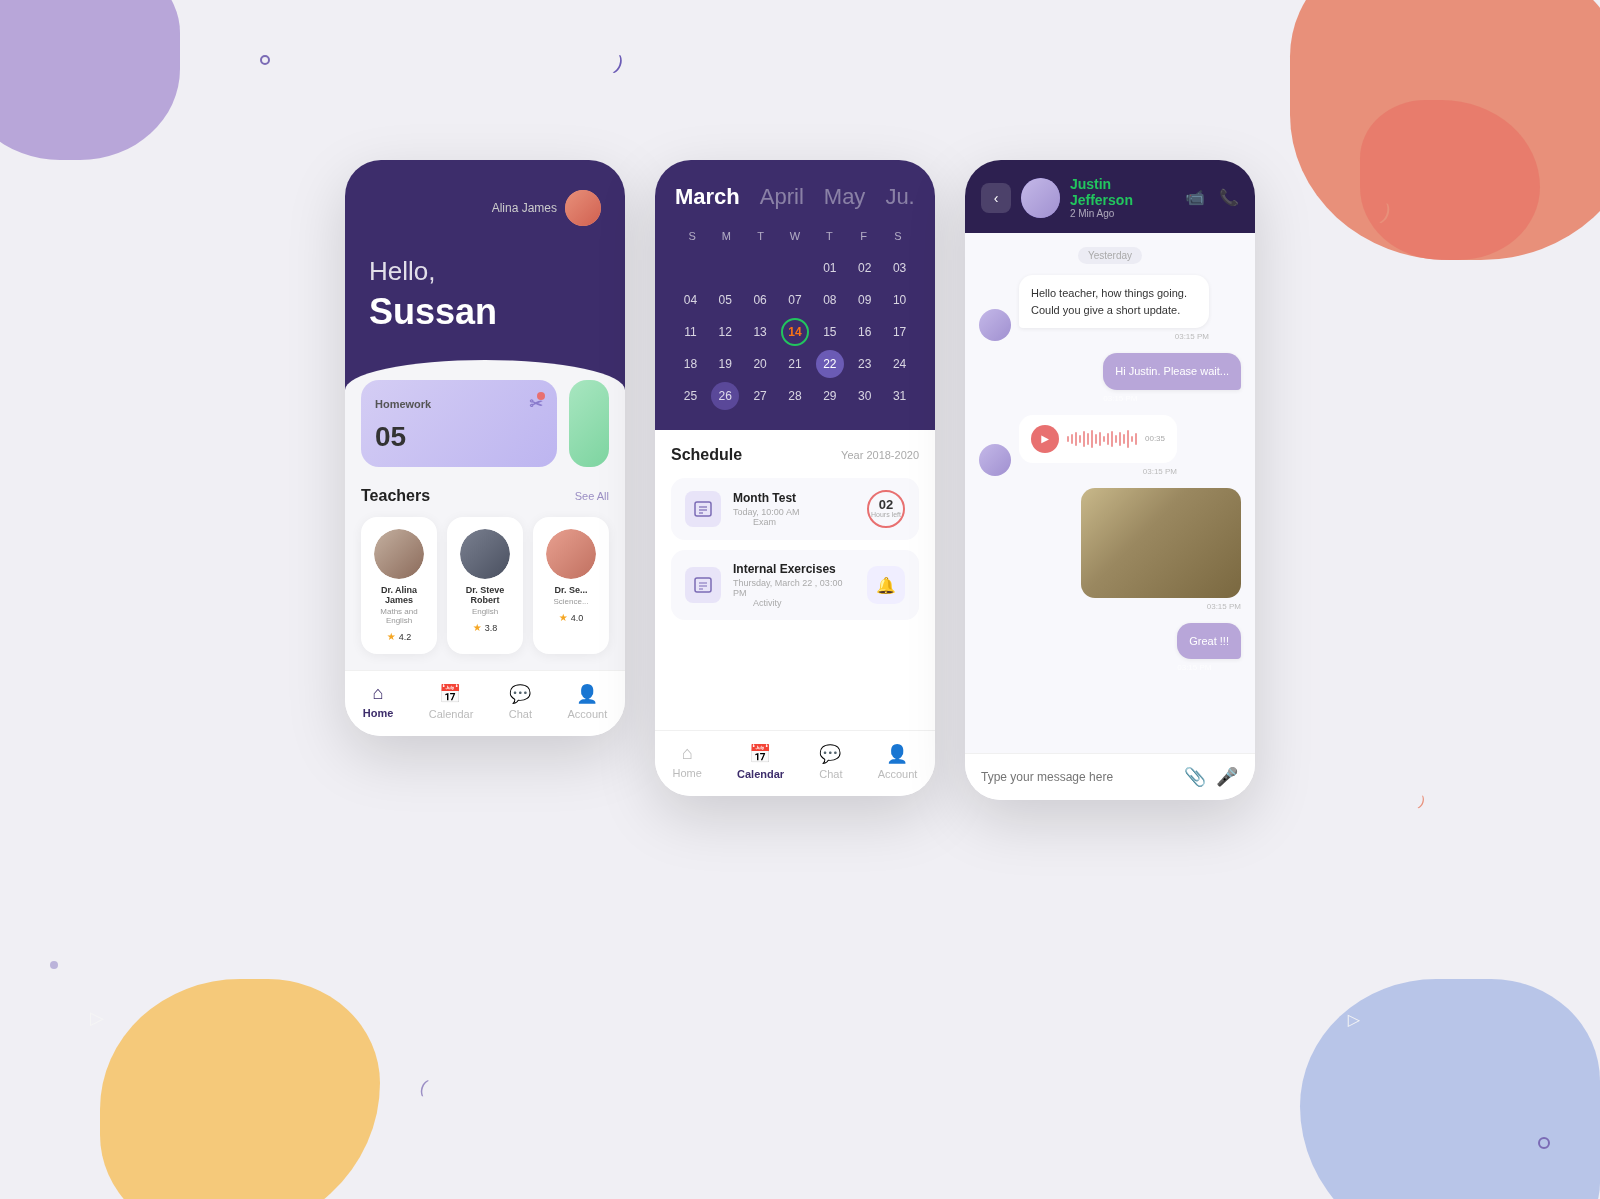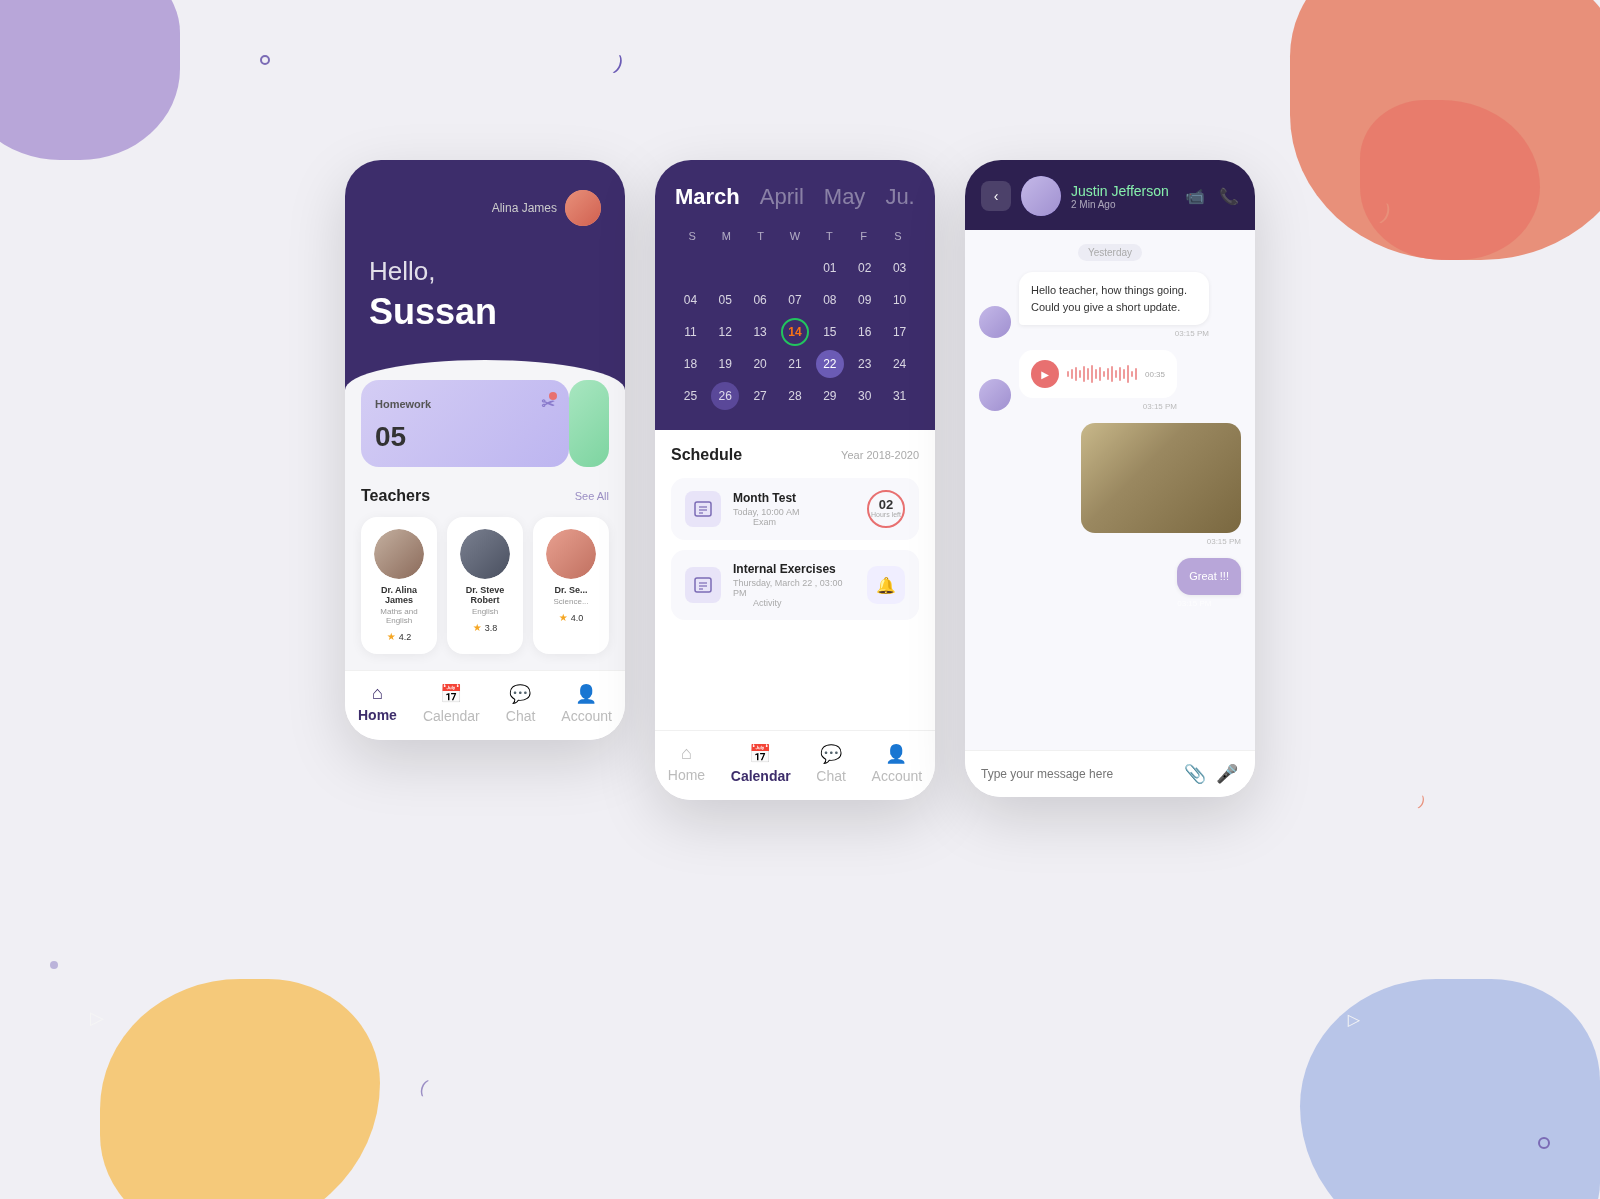--- a/index.html
+++ b/index.html
@@ -121,20 +121,21 @@
       border-radius: 50% 50% 0 0 / 30px 30px 0 0;
     }
 
     .phone1-body {
       background: #f5f5f8;
       padding: 10px 16px 16px;
     }
 
     .cards-row {
       display: flex;
+      gap: 12px;
       margin-bottom: 20px;
       margin-top: -50px;
       position: relative;
       z-index: 2;
     }
 
     .stat-card {
       flex: 1;
       border-radius: 18px;
       padding: 14px;
@@ -252,21 +253,21 @@
     .nav-item {
       display: flex;
       flex-direction: column;
       align-items: center;
       gap: 3px;
       cursor: pointer;
     }
     .nav-icon { font-size: 18px; color: #bbb; }
     .nav-icon-active { color: #3d2d6b; }
     .nav-label {
-      font-size: 14px;
+      font-size: 11px;
       color: #bbb;
     }
     .nav-label-active { color: #3d2d6b; font-weight: 600; }
     .phone2-header {
       background: #3d2d6b;
       padding: 24px 20px 20px;
     }
     .months-row {
       display: flex;
       gap: 20px;
@@ -458,22 +459,22 @@
       overflow: hidden;
     }
     .chat-avatar-inner {
       width: 40px;
       height: 40px;
       border-radius: 50%;
       background: linear-gradient(135deg, #c4b8e8, #a090d0);
     }
     .chat-name {
       font-size: 14px;
-      font-weight: 400;
-      color: #86efac;
+      font-weight: 700;
+      color: #22c55e;
     }
     .chat-status {
       font-size: 10px;
       color: rgba(255,255,255,0.6);
     }
     .chat-actions {
       display: flex;
       gap: 14px;
     }
     .chat-action-icon {
@@ -880,20 +881,26 @@
       </div>
 
       <div class="chat-msg-row">
         <div class="chat-msg-avatar"></div>
         <div>
           <div class="chat-bubble">Hello teacher, how things going. Could you give a short update.</div>
           <div class="chat-time">03:15 PM</div>
         </div>
       </div>
 
+      <div class="chat-msg-row chat-msg-row-right">
+        <div>
+          <div class="chat-bubble chat-bubble-right">Hi Justin. Please wait...</div>
+          <div class="chat-time chat-time-right">03:15 PM</div>
+        </div>
+      </div>
 
       <div class="chat-msg-row">
         <div class="chat-msg-avatar"></div>
         <div>
           <div class="voice-bubble">
             <div class="play-btn">▶</div>
             <div class="waveform">
               <div class="waveform-bar" style="height:6px;"></div>
               <div class="waveform-bar" style="height:10px;"></div>
               <div class="waveform-bar" style="height:14px;"></div>

